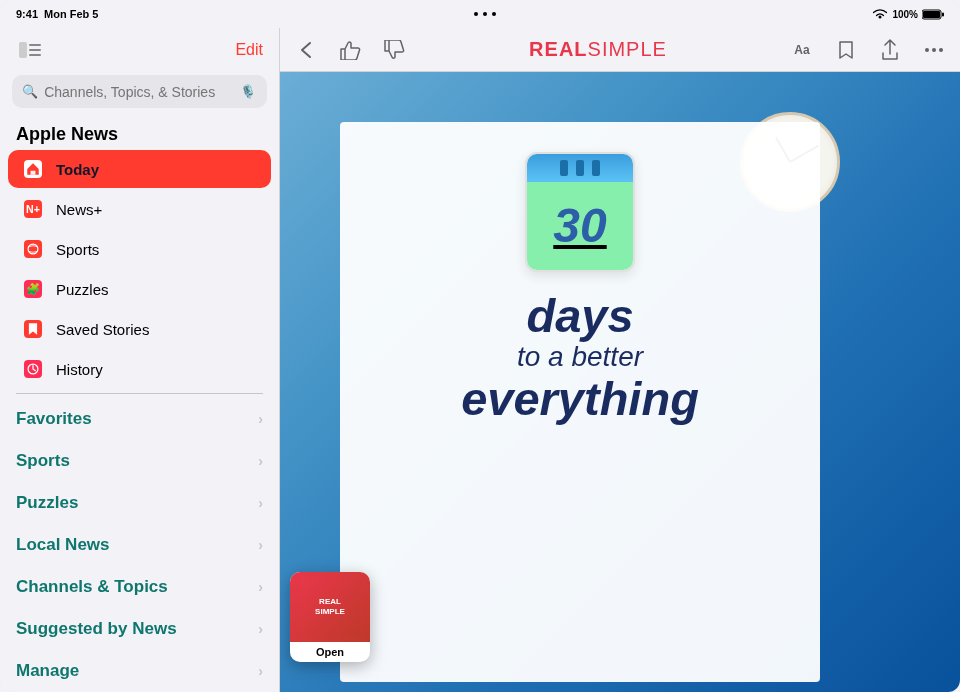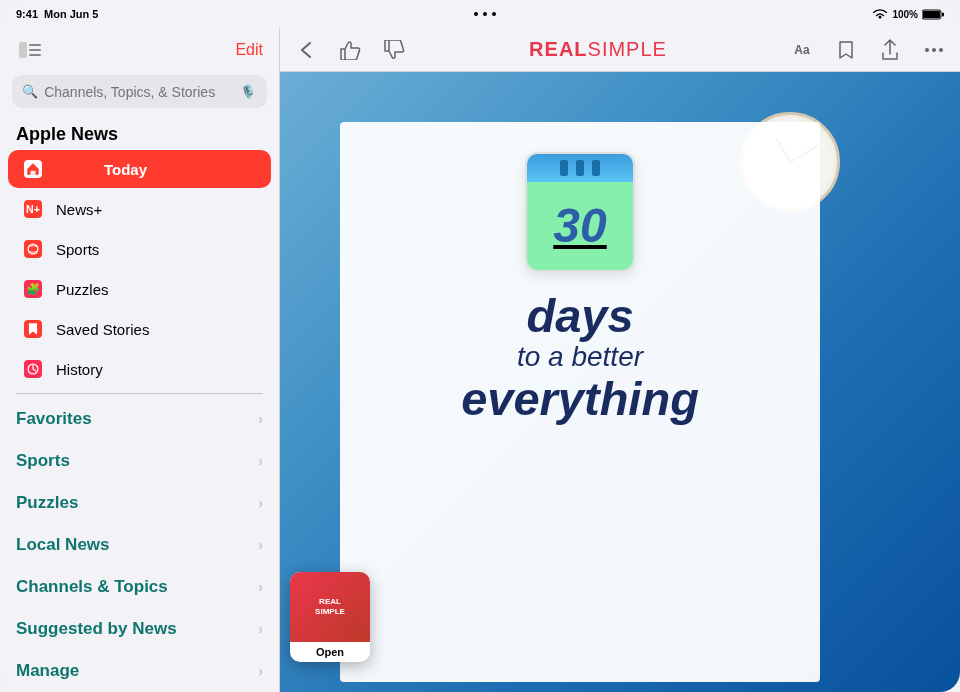--- a/index.html
+++ b/index.html
@@ -10,21 +10,21 @@
       font-family: -apple-system, 'SF Pro Display', 'Helvetica Neue', sans-serif;
       background: #f2f2f7;
       position: relative;
     }
 
     
     .ipad-frame {
       width: 960px;
       height: 692px;
       background: #e5e5ea;
-      border-radius: 20px;
+      border-radius: 12px;
       overflow: hidden;
       position: relative;
       display: flex;
       flex-direction: column;
     }
 
     
     .status-bar {
       height: 28px;
       background: #f2f2f7;
@@ -120,21 +120,21 @@
       padding: 6px 12px;
       border-radius: 10px;
       margin: 1px 8px;
       cursor: pointer;
       gap: 10px;
       min-height: 38px;
     }
     .nav-item.active {
       background: #ff3b30;
     }
-    .nav-item.active .nav-label { color: #ffffff; font-weight: 600; margin-left: 48px; }
+    .nav-item.active .nav-label { color: #0f172a; font-weight: 600; }
     .nav-icon {
       width: 26px;
       height: 26px;
       border-radius: 6px;
       display: flex;
       align-items: center;
       justify-content: center;
       font-size: 15px;
       flex-shrink: 0;
     }
@@ -355,21 +355,21 @@
     .sidebar::-webkit-scrollbar { display: none; }
   </style>
 </head>
 <body>
 
 <div class="ipad-frame">
 
   <div class="status-bar">
     <div class="status-bar-left">
       <span>9:41</span>
-      <span>Mon Jun 5</span>
+      <span>Mon Feb 5</span>
     </div>
     <div class="status-bar-center">
       <div class="status-bar-dot"></div>
       <div class="status-bar-dot"></div>
       <div class="status-bar-dot"></div>
     </div>
     <div class="status-bar-right">
 
       <svg width="16" height="12" viewBox="0 0 16 12">
         <path d="M8 10.5a1.5 1.5 0 1 0 0-3 1.5 1.5 0 0 0 0 3z" fill="#000"></path>

